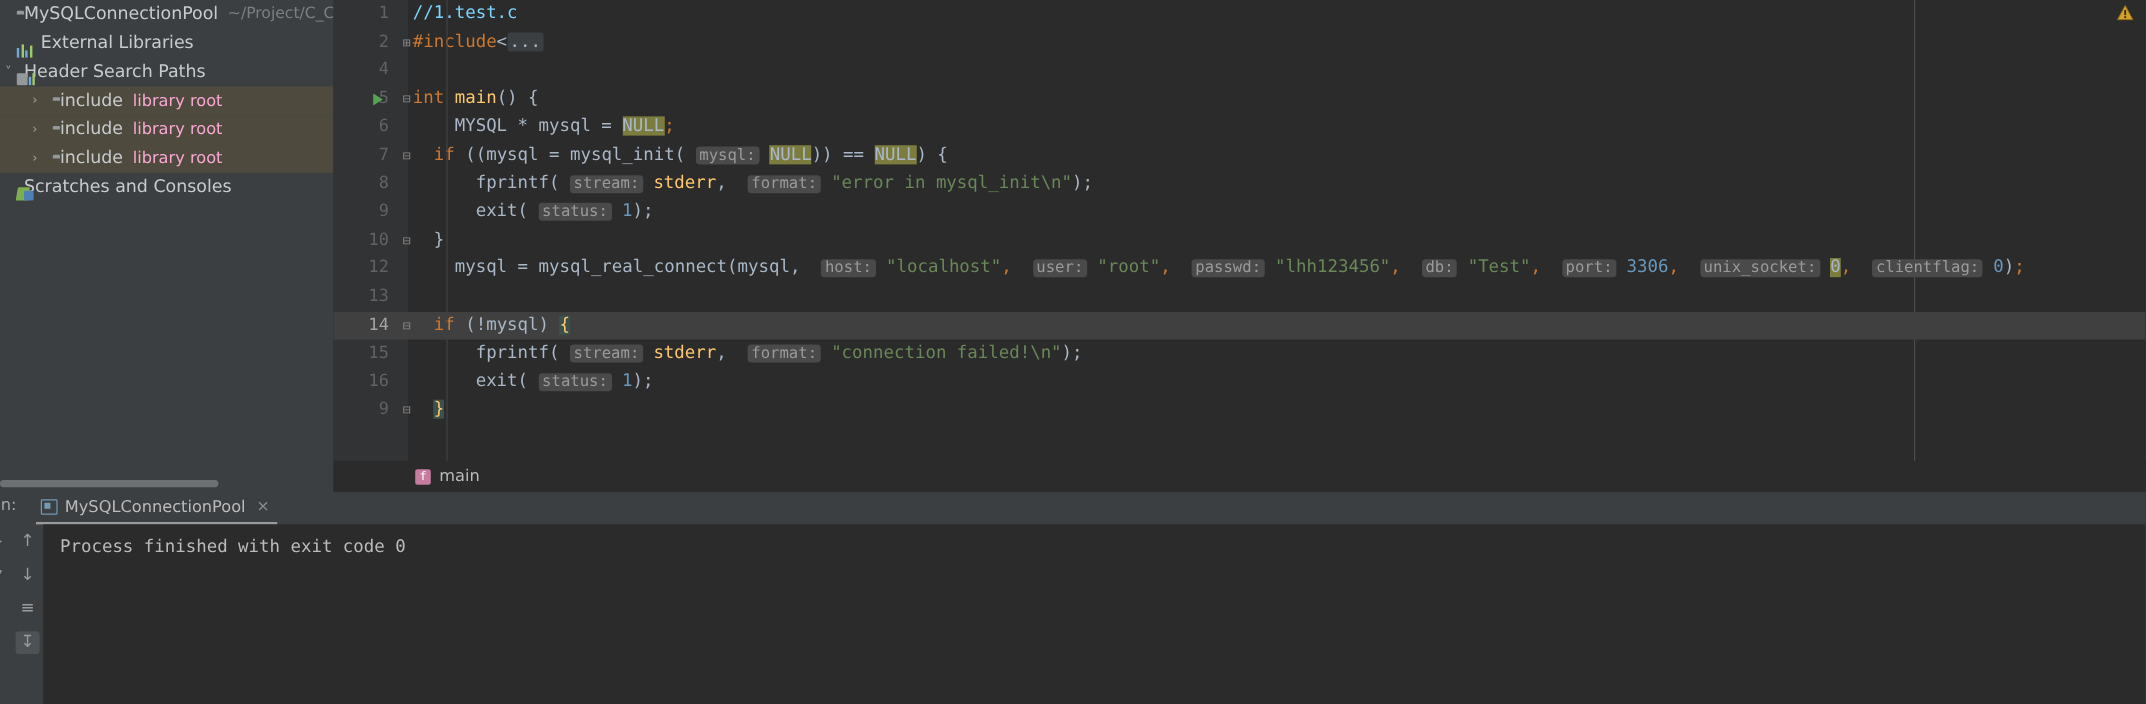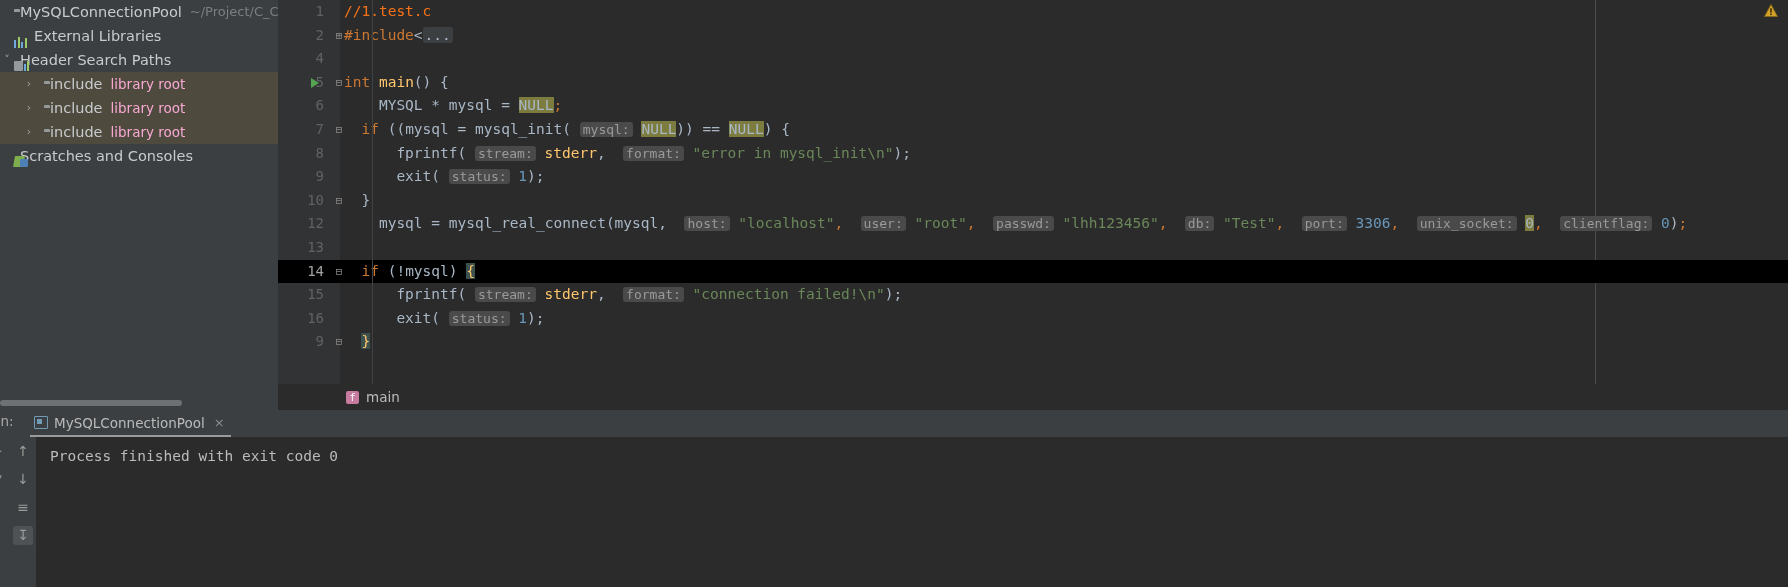--- a/index.html
+++ b/index.html
@@ -64,21 +64,21 @@
   }
   .gutter{
     position:absolute;left:0;top:0;width:62px;height:410px;background:#313335;
   }
   .code-wrap{
     position:absolute;left:0;top:0;width:1510px;height:410px;
     font-family:"DejaVu Sans Mono","Liberation Mono",monospace;
     font-size:14.5px;
   }
   .ln-row{position:relative;height:23.6px;line-height:23.6px;white-space:pre;}
-  .ln-row.caret{background:#000000;}
+  .ln-row.caret{background:#404040;}
   .ln-row.caret .gnum{color:#a4a3a3;}
   .gnum{
     position:absolute;left:0;top:0;width:46px;text-align:right;
     color:#606366;font-size:14px;
   }
   .fold{
     position:absolute;left:54px;top:0;width:14px;text-align:center;
     color:#8a8a8a;font-size:11px;line-height:23.6px;
   }
   .runmark{
@@ -86,21 +86,21 @@
     border-left:8px solid #56a451;border-top:5px solid transparent;border-bottom:5px solid transparent;
   }
   .code{position:absolute;left:62px;top:0;padding-left:4px;}
 
   
   .kw{color:#cc7832;}
   .fn{color:#ffc66d;}
   .id{color:#a9b7c6;}
   .str{color:#6a8759;}
   .num{color:#6897bb;}
-  .cmt{color:#f97316;}
+  .cmt{color:#7dd3fc;}
   .hl{background:#7c7c3e;color:#a9b7c6;}
   .brace-hl{background:#3b514d;color:#ffc66d;}
   .elide{background:#3c3f41;color:#a9b7c6;border-radius:2px;padding:0 2px;}
   .phint{
     background:#4a4a4a;color:#9a9a9a;border-radius:3px;
     padding:0 3px;font-size:13px;
   }
 
   
   .iguide{position:absolute;top:0;width:1px;height:410px;background:#3f4144;}

